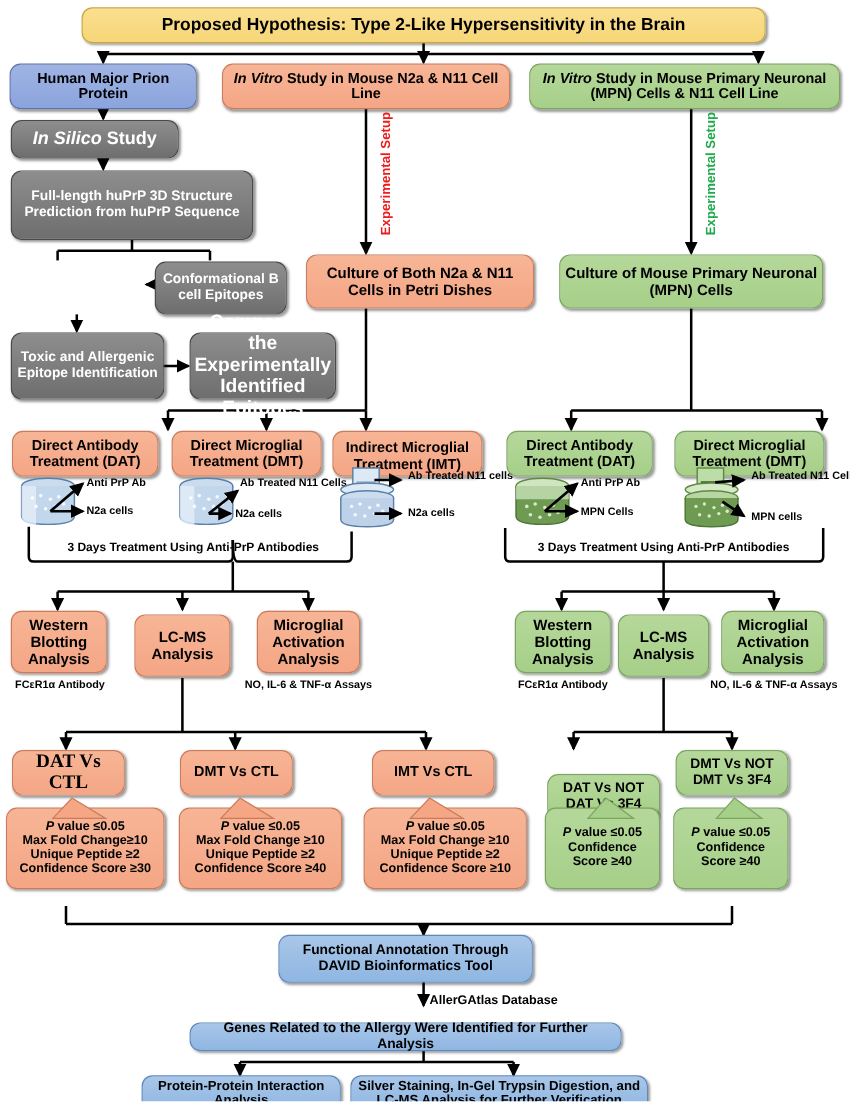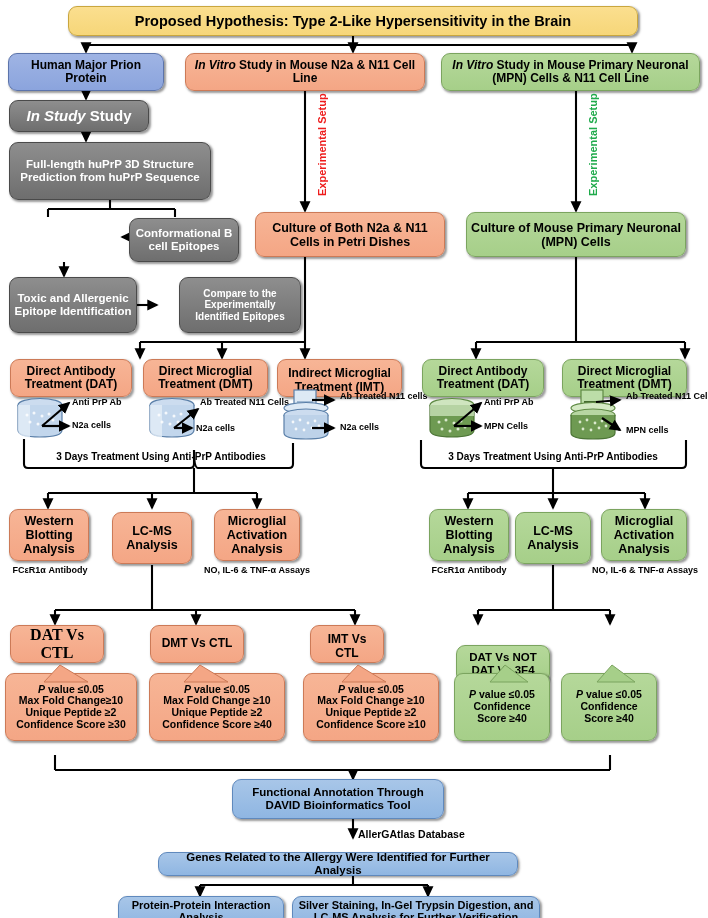--- a/index.html
+++ b/index.html
@@ -123,37 +123,37 @@
     </span>
   </div>
 
   <div class="box green" style="left:441px;top:53px;width:259px;height:38px;font-size:12px;">
     <span>
       <i>In Vitro</i><span> Study in Mouse Primary Neuronal (MPN) Cells  &amp; N11  Cell Line</span>
     </span>
   </div>
 
   <div class="box gray" style="left:9px;top:100px;width:140px;height:32px;font-size:15px;">
-    <span><i>In Study</i><span> Study</span></span>
+    <span><i>In Silico</i><span> Study</span></span>
   </div>
 
   <div class="box gray" style="left:9px;top:142px;width:202px;height:58px;font-size:11.5px;">
     <span>Full-length huPrP 3D Structure Prediction from huPrP Sequence</span>
   </div>
 
 
   <div class="box gray" style="left:129px;top:218px;width:110px;height:44px;font-size:11.5px;">
     <span>Conformational B cell Epitopes</span>
   </div>
 
   <div class="box gray" style="left:9px;top:277px;width:128px;height:56px;font-size:11.5px;">
     <span>Toxic and Allergenic Epitope Identification</span>
   </div>
 
-  <div class="box gray" style="left:158px;top:277px;width:122px;height:56px;font-size:10px;margin-left:21px;">
+  <div class="box gray" style="left:158px;top:277px;width:122px;height:56px;font-size:16px;">
     <span>Compare to the Experimentally Identified Epitopes</span>
   </div>
 
   <div class="vlabel red" style="left:316px;top:196px;">Experimental Setup</div>
   <div class="vlabel grn" style="left:587px;top:196px;">Experimental Setup</div>
 
   <div class="box orange" style="left:255px;top:212px;width:190px;height:45px;font-size:12.5px;">
     <span>Culture of Both N2a &amp; N11 Cells in Petri Dishes</span>
   </div>
   <div class="box green" style="left:466px;top:212px;width:220px;height:45px;font-size:12.5px;">
@@ -357,39 +357,42 @@
   <div class="box orange" style="left:150px;top:625px;width:94px;height:38px;font-size:12px;">
     <span>DMT Vs CTL</span>
   </div>
   <div class="box orange" style="left:149px;top:673px;width:136px;height:68px;font-size:10.5px;flex-direction:column;">
     <span><i>P</i>&nbsp;value ≤0.05</span>
     <span style="white-space:pre-line">Max Fold Change ≥10
 Unique Peptide ≥2
 Confidence  Score ≥40</span>
   </div>
 
-  <div class="box orange" style="left:310px;top:625px;width:74px;height:38px;font-size:12px;align-items:flex-end;">
+  <div class="box orange" style="left:310px;top:625px;width:102px;height:38px;font-size:12px;">
     <span>IMT Vs CTL</span>
   </div>
   <div class="box orange" style="left:303px;top:673px;width:136px;height:68px;font-size:10.5px;flex-direction:column;">
     <span><i>P</i>&nbsp;value ≤0.05</span>
     <span style="white-space:pre-line">Max Fold Change ≥10
 Unique Peptide ≥2
 Confidence  Score ≥10</span>
   </div>
 
   <div class="box green" style="left:456px;top:625px;width:94px;height:38px;font-size:11.5px;margin-top:20px;">
     <span>DAT Vs NOT DAT Vs 3F4</span>
   </div>
   <div class="box green" style="left:454px;top:673px;width:96px;height:68px;font-size:10.5px;flex-direction:column;">
     <span><i>P</i>&nbsp;value ≤0.05</span>
     <span style="white-space:pre-line">Confidence
 Score ≥40</span>
   </div>
 
+  <div class="box green" style="left:563px;top:625px;width:94px;height:38px;font-size:11.5px;">
+    <span>DMT Vs NOT DMT Vs 3F4</span>
+  </div>
   <div class="box green" style="left:561px;top:673px;width:96px;height:68px;font-size:10.5px;flex-direction:column;">
     <span><i>P</i>&nbsp;value ≤0.05</span>
     <span style="white-space:pre-line">Confidence
 Score ≥40</span>
   </div>
 
   <svg class="lines" viewBox="0 0 708 918" style="z-index:1;">
     <g stroke="#cc7a57" stroke-width="1">
       <path d="M60,665 L88,682 L44,682 z" fill="#f4a685"></path>
       <path d="M200,665 L228,682 L184,682 z" fill="#f4a685"></path>

